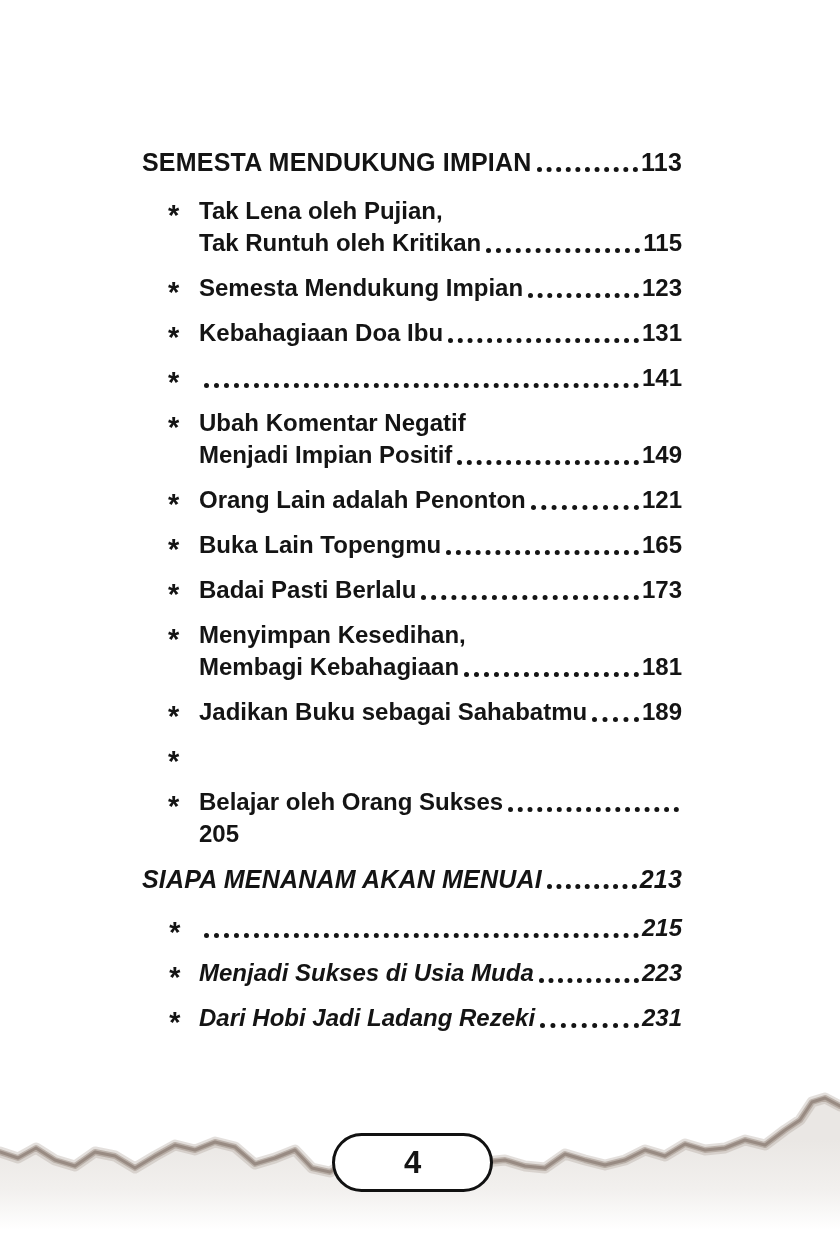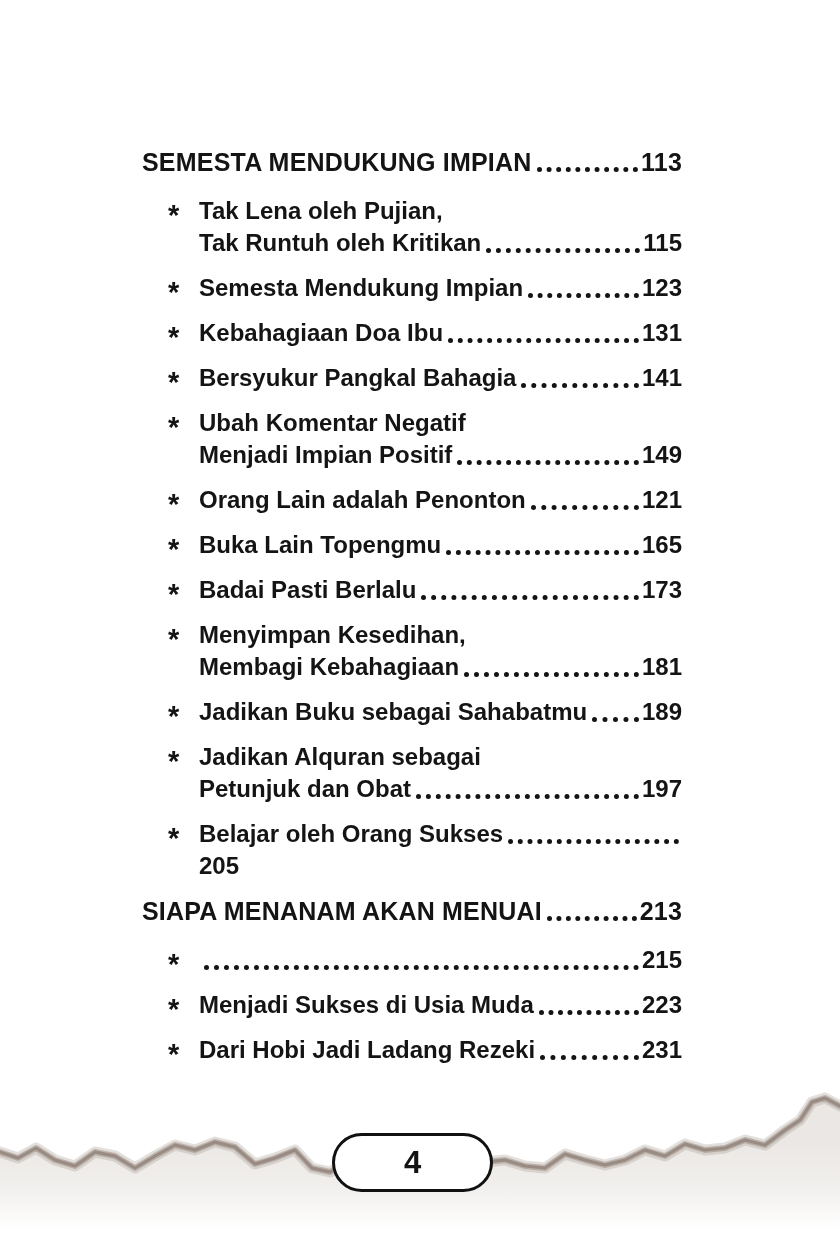--- a/index.html
+++ b/index.html
@@ -17,21 +17,21 @@
     overflow: hidden;
     position: relative;
   }
   
   .toc {
     position: absolute;
     left: 142px; top: 146px;
     width: 540px;
     font-weight: 700;
   }
-  .section + .section { margin-top: 6px; }
+  .section + .section { margin-top: 6px; font-style: italic; }
   .header-row {
     display: flex;
     line-height: 32px;
     font-size: 25px;
     letter-spacing: 0.2px;
     margin-bottom: 17px;
   }
   .entry {
     display: flex;
     margin-bottom: 13px;
@@ -121,21 +121,20 @@
             <span class="title">Kebahagiaan Doa Ibu</span>
             <span class="leader"></span>
             <span class="pagenum">131</span>
           </div>
         </div>
       </div>
       <div class="entry">
         <span class="bullet">*</span>
         <div class="entry-body">
           <div class="row">
-            <span class="title">Bersyukur Pangkal Bahagia</span>
             <span class="leader"></span>
             <span class="pagenum">141</span>
           </div>
         </div>
       </div>
       <div class="entry">
         <span class="bullet">*</span>
         <div class="entry-body">
           <div class="row">
             <span class="title">Ubah Komentar Negatif</span>
@@ -195,30 +194,20 @@
         <div class="entry-body">
           <div class="row">
             <span class="title">Jadikan Buku sebagai Sahabatmu</span>
             <span class="leader"></span>
             <span class="pagenum">189</span>
           </div>
         </div>
       </div>
       <div class="entry">
         <span class="bullet">*</span>
-        <div class="entry-body">
-          <div class="row">
-            <span class="title">Jadikan Alquran sebagai</span>
-          </div>
-          <div class="row">
-            <span class="title">Petunjuk dan Obat</span>
-            <span class="leader"></span>
-            <span class="pagenum">197</span>
-          </div>
-        </div>
       </div>
       <div class="entry">
         <span class="bullet">*</span>
         <div class="entry-body">
           <div class="row">
             <span class="title">Belajar oleh Orang Sukses</span>
             <span class="leader"></span>
           </div>
           <div class="row">
             <span class="pagenum">205</span>

